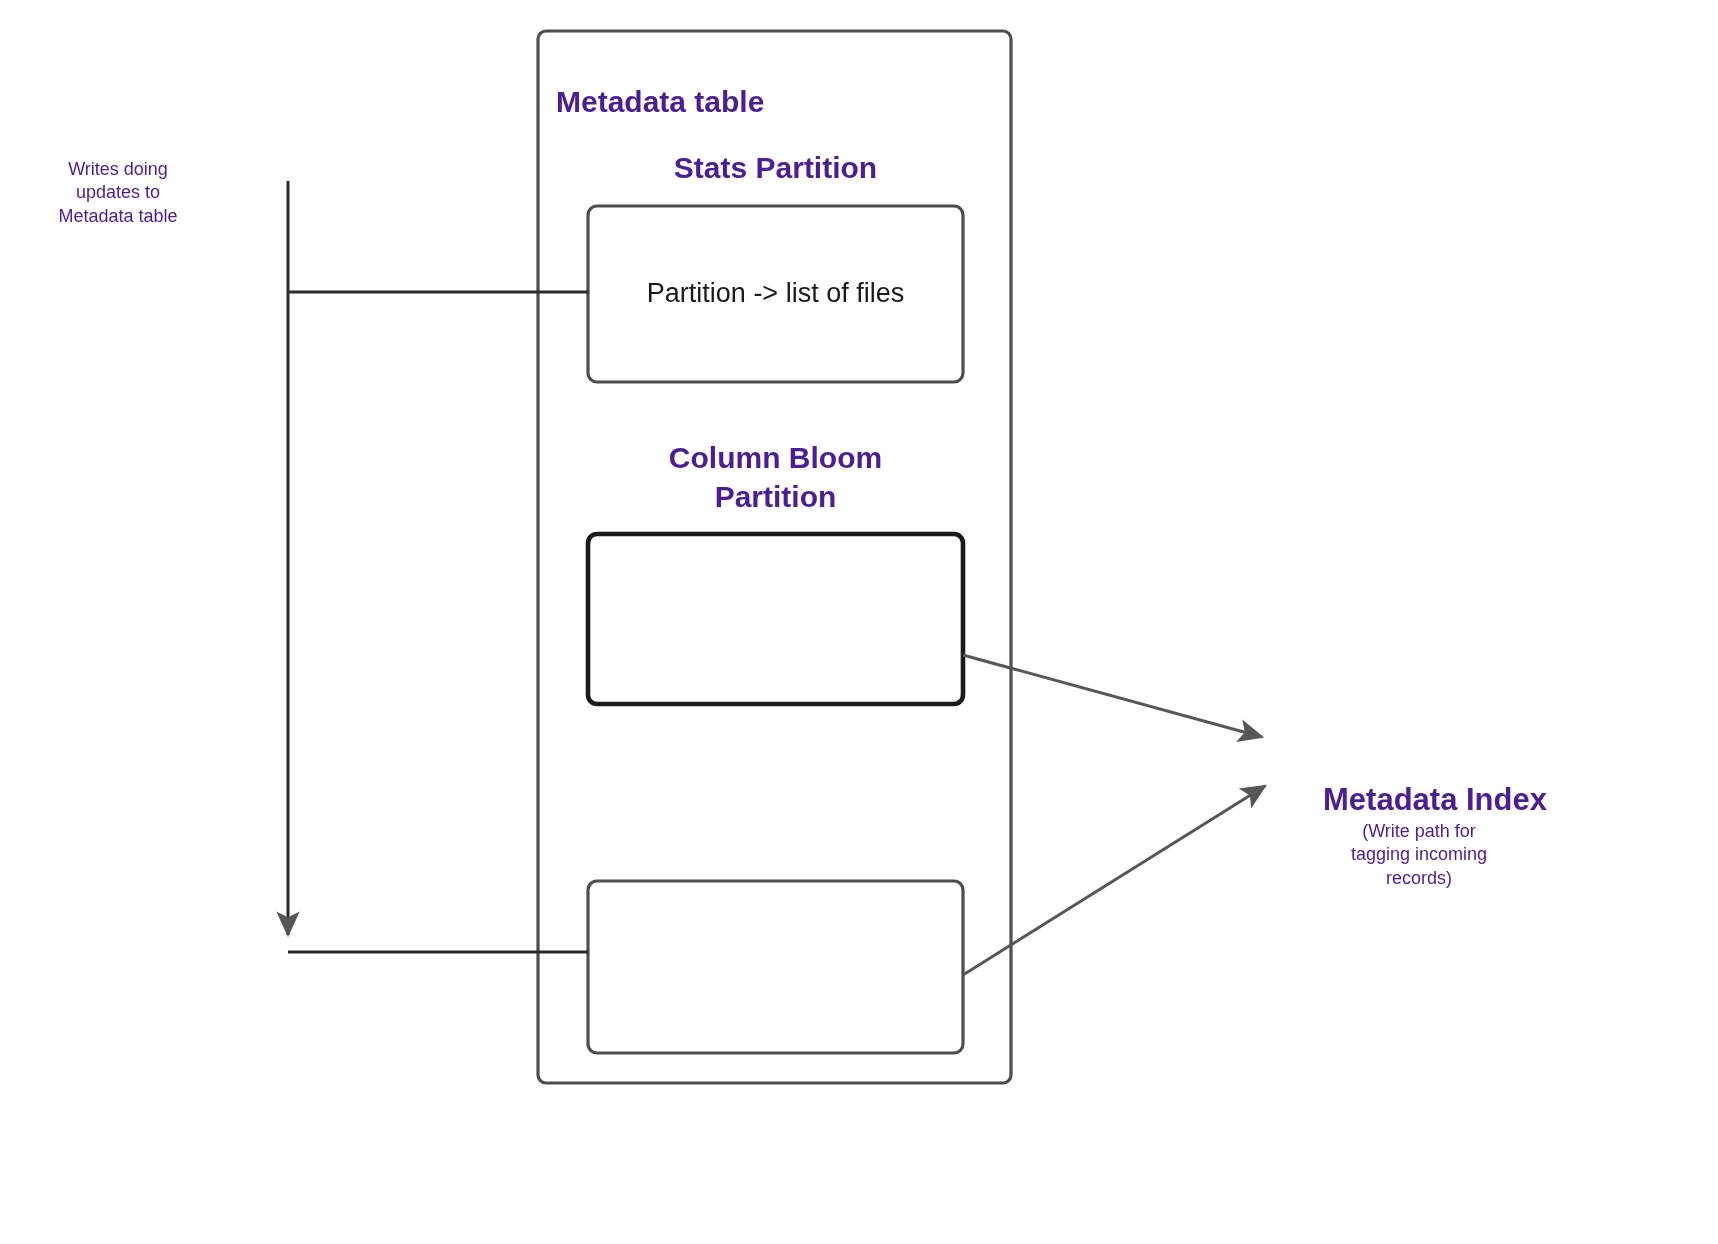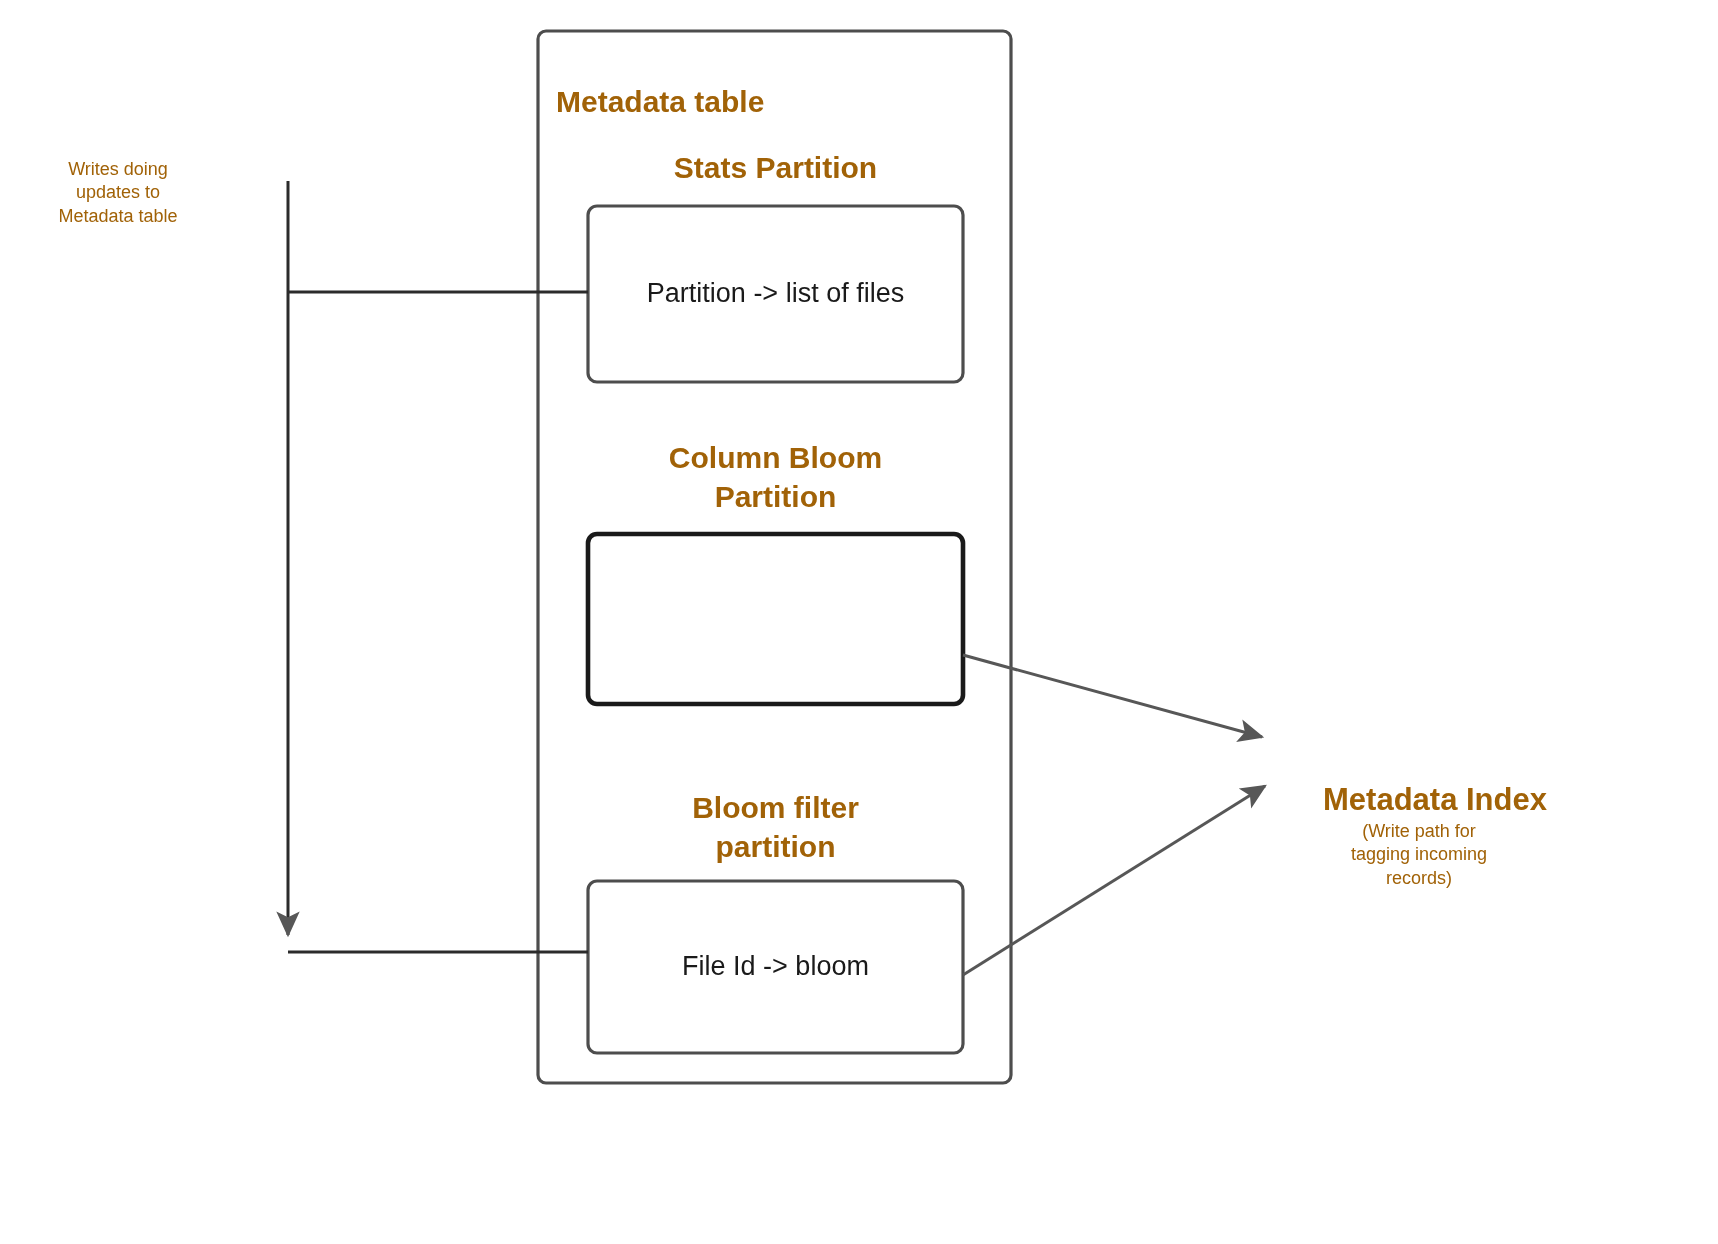--- a/index.html
+++ b/index.html
@@ -26,21 +26,21 @@
     top: 0;
     width: 1718px;
     height: 1244px;
     pointer-events: none;
   }
   .txt {
     position: absolute;
     text-align: center;
     line-height: 1.30;
     white-space: pre-line;
-    color: #a16207;
+    color: #4c1d95;
   }
   .label-plain {
     font-size: 18px;
     font-weight: 400;
   }
   .label-bold {
     font-size: 30px;
     font-weight: bold;
   }
   .label-bold-lg {
@@ -103,24 +103,21 @@
   <div class="txt label-bold" style="left:556px; top:82px; width:300px; text-align:left;">Metadata table</div>
 
   <div class="txt label-bold" style="left:588px; top:148px; width:375px;">Stats Partition</div>
 
   <div class="box-text" style="left:588px; top:206px; width:375px; height:176px;">Partition -&gt; list of files</div>
 
   <div class="txt label-bold" style="left:588px; top:438px; width:375px;">Column Bloom
 Partition</div>
 
 
-  <div class="txt label-bold" style="left:588px; top:788px; width:375px;">Bloom filter
-partition</div>
 
-  <div class="box-text" style="left:588px; top:881px; width:375px; height:172px;">File Id -&gt; bloom</div>
 
   <div class="txt label-bold-lg" style="left:1290px; top:740px; width:290px;margin-top:40px;">Metadata Index</div>
 
   <div class="txt label-plain" style="left:1284px; top:820px; width:270px;">(Write path for
 tagging incoming
 records)</div>
 
 </div>
 
 </body></html>

